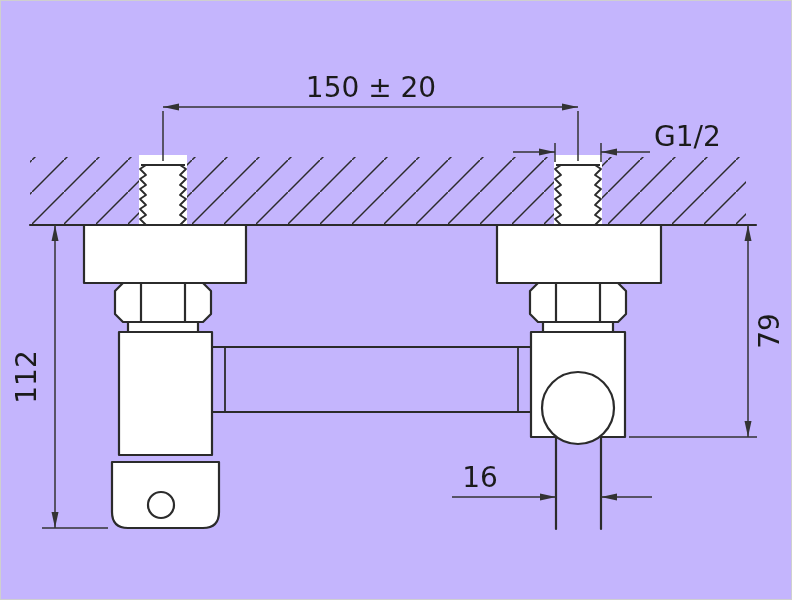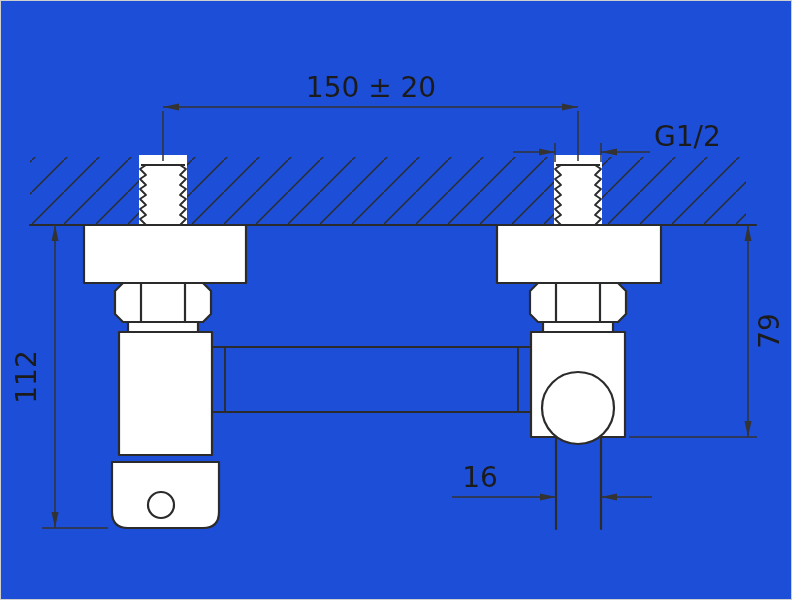--- a/index.html
+++ b/index.html
@@ -1,16 +1,16 @@
 <!DOCTYPE html>
 <html><head>
 <meta charset="utf-8">
 <style>
   html,body{margin:0;padding:0;background:#ffffff}
-  .canvas{position:relative;width:792px;height:600px;background:#1d4ed8;font-family:"DejaVu Sans",sans-serif}
+  .canvas{position:relative;width:792px;height:600px;background:#c4b5fd;font-family:"DejaVu Sans",sans-serif}
   svg{display:block;width:792px;height:600px}
   .obj{fill:none;stroke:#2b2b2b;stroke-width:2.2;stroke-linecap:round;stroke-linejoin:round}
   .objf{fill:#ffffff;stroke:#2b2b2b;stroke-width:2.2;stroke-linejoin:round}
   .thr{fill:none;stroke:#2b2b2b;stroke-width:1.8;stroke-linejoin:round}
   .dim{fill:none;stroke:#333333;stroke-width:1.5}
   .dimtext{fill:#1b1b1b;font-size:28px;font-family:"DejaVu Sans",sans-serif}
   .mask{fill:#ffffff;stroke:none}
 </style>
 </head>
 <body>

